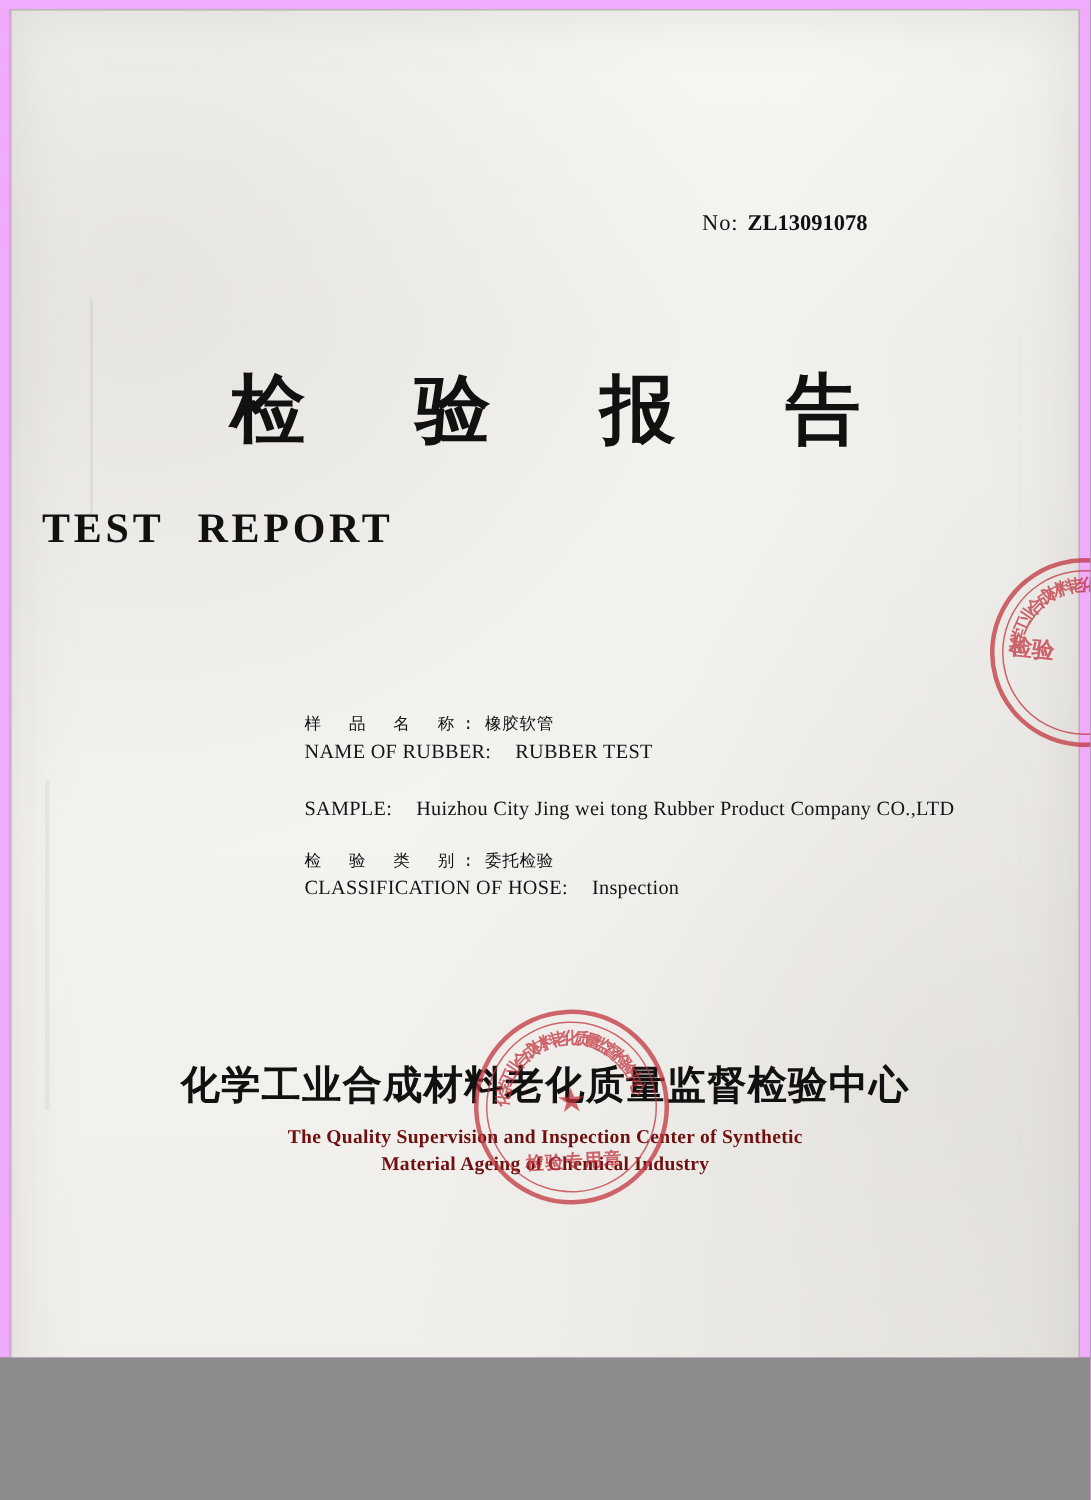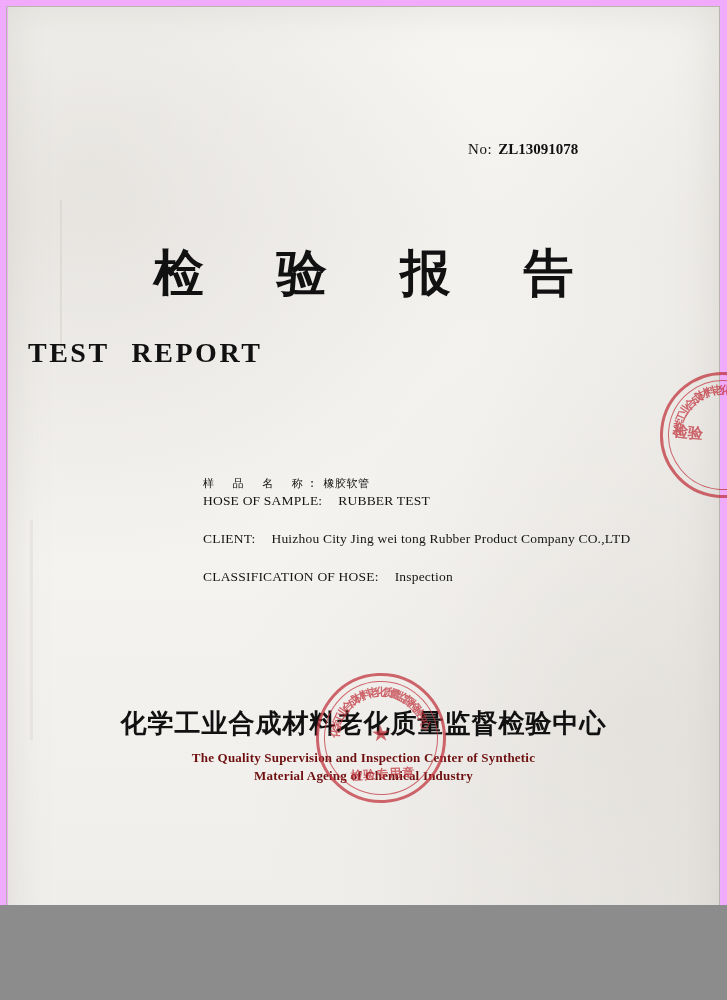--- a/index.html
+++ b/index.html
@@ -255,31 +255,34 @@
       <span>TEST</span><span class="gap"></span><span>REPORT</span>
     </div>
 
     <div id="fields">
 
       <div class="field">
         <div class="cn">
           <span class="k">样 品 名 称:</span><span class="v">橡胶软管</span>
         </div>
         <div class="en">
-          <span>HOSE OF SAMPLE:</span><span class="vgap"></span><span>RUBBER     TEST</span>
+          <span>NAME OF RUBBER:</span><span class="vgap"></span><span>RUBBER     TEST</span>
         </div>
       </div>
 
       <div class="field">
         <div class="en">
-          <span>CLIENT:</span><span class="vgap"></span><span>Huizhou City Jing wei tong Rubber Product Company CO.,LTD</span>
+          <span>SAMPLE:</span><span class="vgap"></span><span>Huizhou City Jing wei tong Rubber Product Company CO.,LTD</span>
         </div>
       </div>
 
       <div class="field">
+        <div class="cn">
+          <span class="k">检 验 类 别:</span><span class="v">委托检验</span>
+        </div>
         <div class="en">
           <span>CLASSIFICATION OF HOSE:</span><span class="vgap"></span><span>Inspection</span>
         </div>
       </div>
 
     </div>
 
     <div id="org">
       <div class="org-cn">化学工业合成材料老化质量监督检验中心</div>
       <div class="org-en1">The Quality Supervision and Inspection Center of Synthetic</div>

